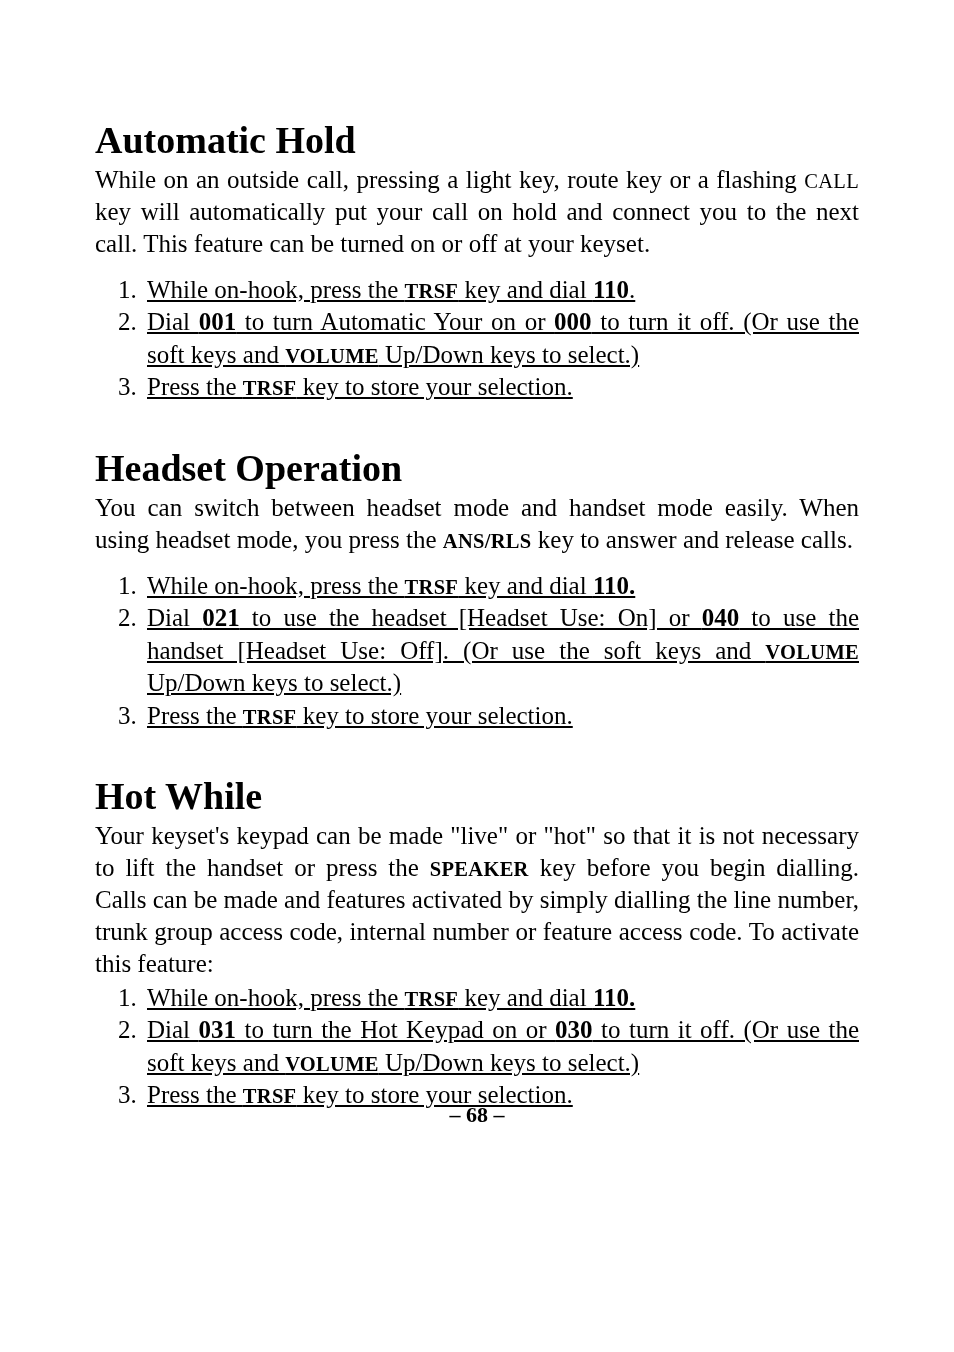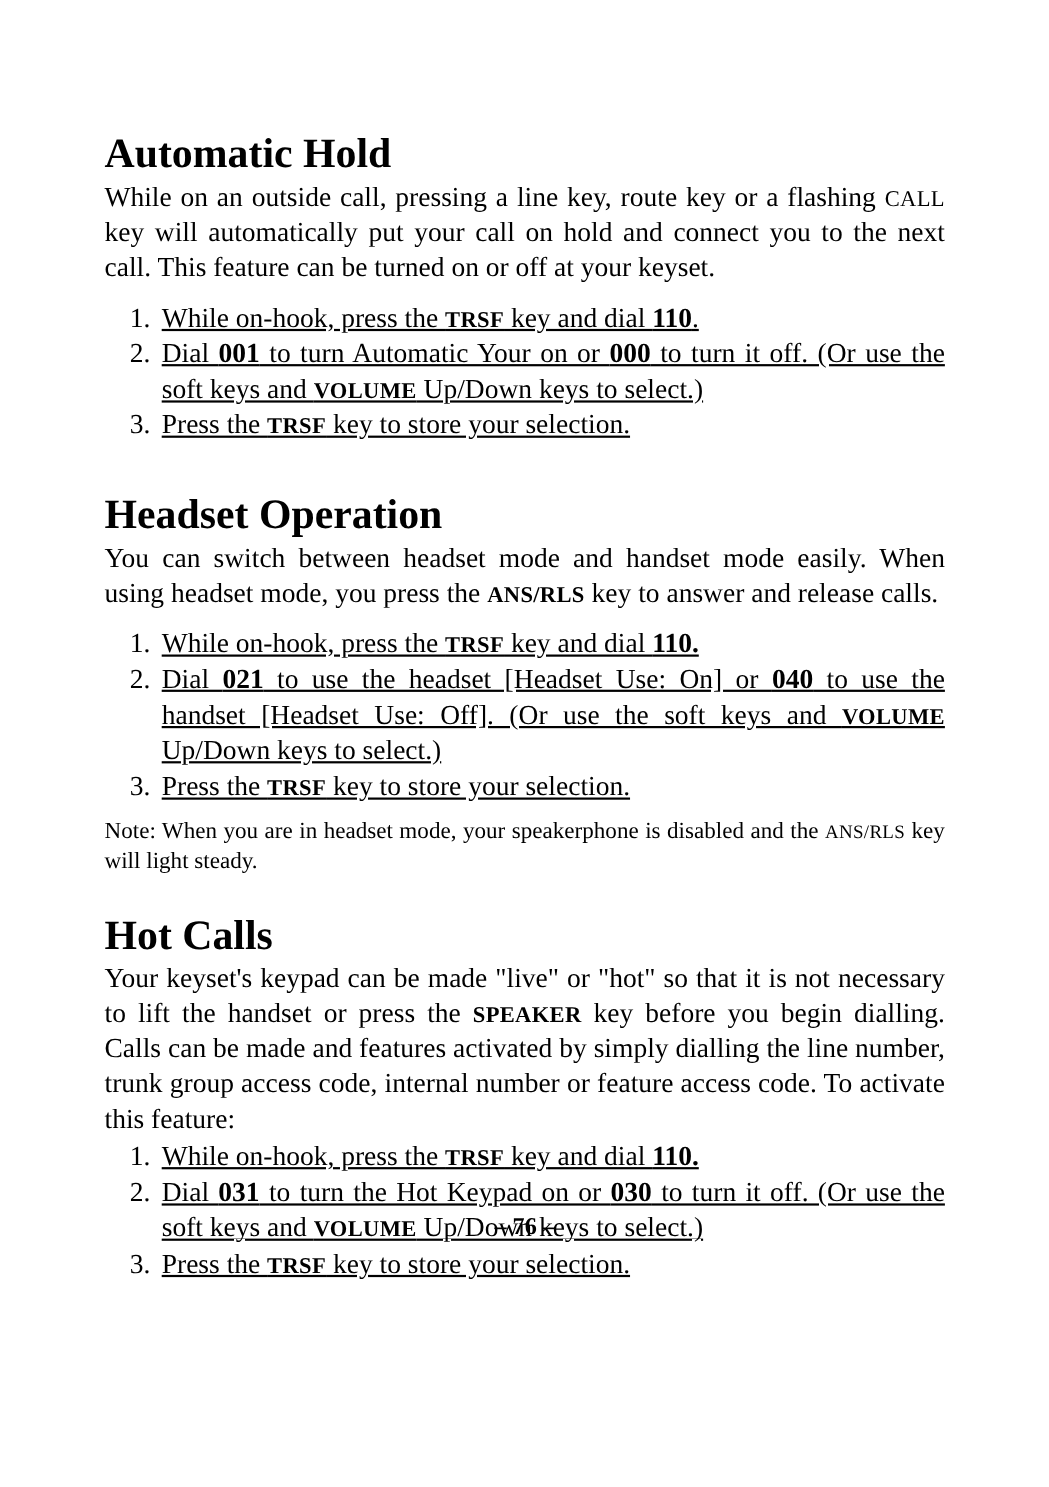--- a/index.html
+++ b/index.html
@@ -63,49 +63,48 @@
     font-weight: bold;
   }
 </style>
 </head>
 <body>
 
 <div class="page">
 
   <div>
     <h1>Automatic Hold</h1>
-    <p class="body"><span>While on an outside call, pressing a line key, route key or a flashing </span><span class="sc">CALL</span><span> key will automatically put your call on hold and connect you to the next call. This feature can be turned on or off at your keyset.</span></p>
+    <p class="body"><span>While on an outside call, pressing a light key, route key or a flashing </span><span class="sc">CALL</span><span> key will automatically put your call on hold and connect you to the next call. This feature can be turned on or off at your keyset.</span></p>
     <ol>
       <li><span>While on-hook, press the </span><span class="sc b">TRSF</span><span> key and dial </span><span class="b">110</span><span>.</span></li>
       <li><span>Dial </span><span class="b">001</span><span> to turn Automatic Your on or </span><span class="b">000</span><span> to turn it off. (Or use the soft keys and </span><span class="sc b">VOLUME</span><span> Up/Down keys to select.)</span></li>
       <li><span>Press the </span><span class="sc b">TRSF</span><span> key to store your selection.</span></li>
     </ol>
   </div>
 
   <div class="section-gap"></div>
 
   <div>
     <h1>Headset Operation</h1>
     <p class="body"><span>You can switch between headset mode and handset mode easily. When using headset mode, you press the </span><span class="sc b">ANS/RLS</span><span> key to answer and release calls.</span></p>
     <ol>
       <li><span>While on-hook, press the </span><span class="sc b">TRSF</span><span> key and dial </span><span class="b">110.</span></li>
       <li><span>Dial </span><span class="b">021</span><span> to use the headset [Headset Use: On] or </span><span class="b">040</span><span> to use the handset [Headset Use: Off]. (Or use the soft keys and </span><span class="sc b">VOLUME</span><span> Up/Down keys to select.)</span></li>
       <li><span>Press the </span><span class="sc b">TRSF</span><span> key to store your selection.</span></li>
     </ol>
-    <p class="note"><span>Note: When you are in headset mode, your speakerphone is disabled and the </span><span class="sc">ANS/RLS</span><span> key will light steady.</span></p>
   </div>
 
   <div class="section-gap"></div>
 
   <div>
-    <h1>Hot Calls</h1>
+    <h1>Hot While</h1>
     <p class="body" style="margin-bottom:2px;"><span>Your keyset's keypad can be made "live" or "hot" so that it is not necessary to lift the handset or press the </span><span class="sc b">SPEAKER</span><span> key before you begin dialling. Calls can be made and features activated by simply dialling the line number, trunk group access code, internal number or feature access code. To activate this feature:</span></p>
     <ol>
       <li><span>While on-hook, press the </span><span class="sc b">TRSF</span><span> key and dial </span><span class="b">110.</span></li>
       <li><span>Dial </span><span class="b">031</span><span> to turn the Hot Keypad on or </span><span class="b">030</span><span> to turn it off. (Or use the soft keys and </span><span class="sc b">VOLUME</span><span> Up/Down keys to select.)</span></li>
       <li><span>Press the </span><span class="sc b">TRSF</span><span> key to store your selection.</span></li>
     </ol>
   </div>
 
   <div class="footer">
-    <span>– 76 –</span>
+    <span>– 68 –</span>
   </div>
 </div>
 
 </body></html>

